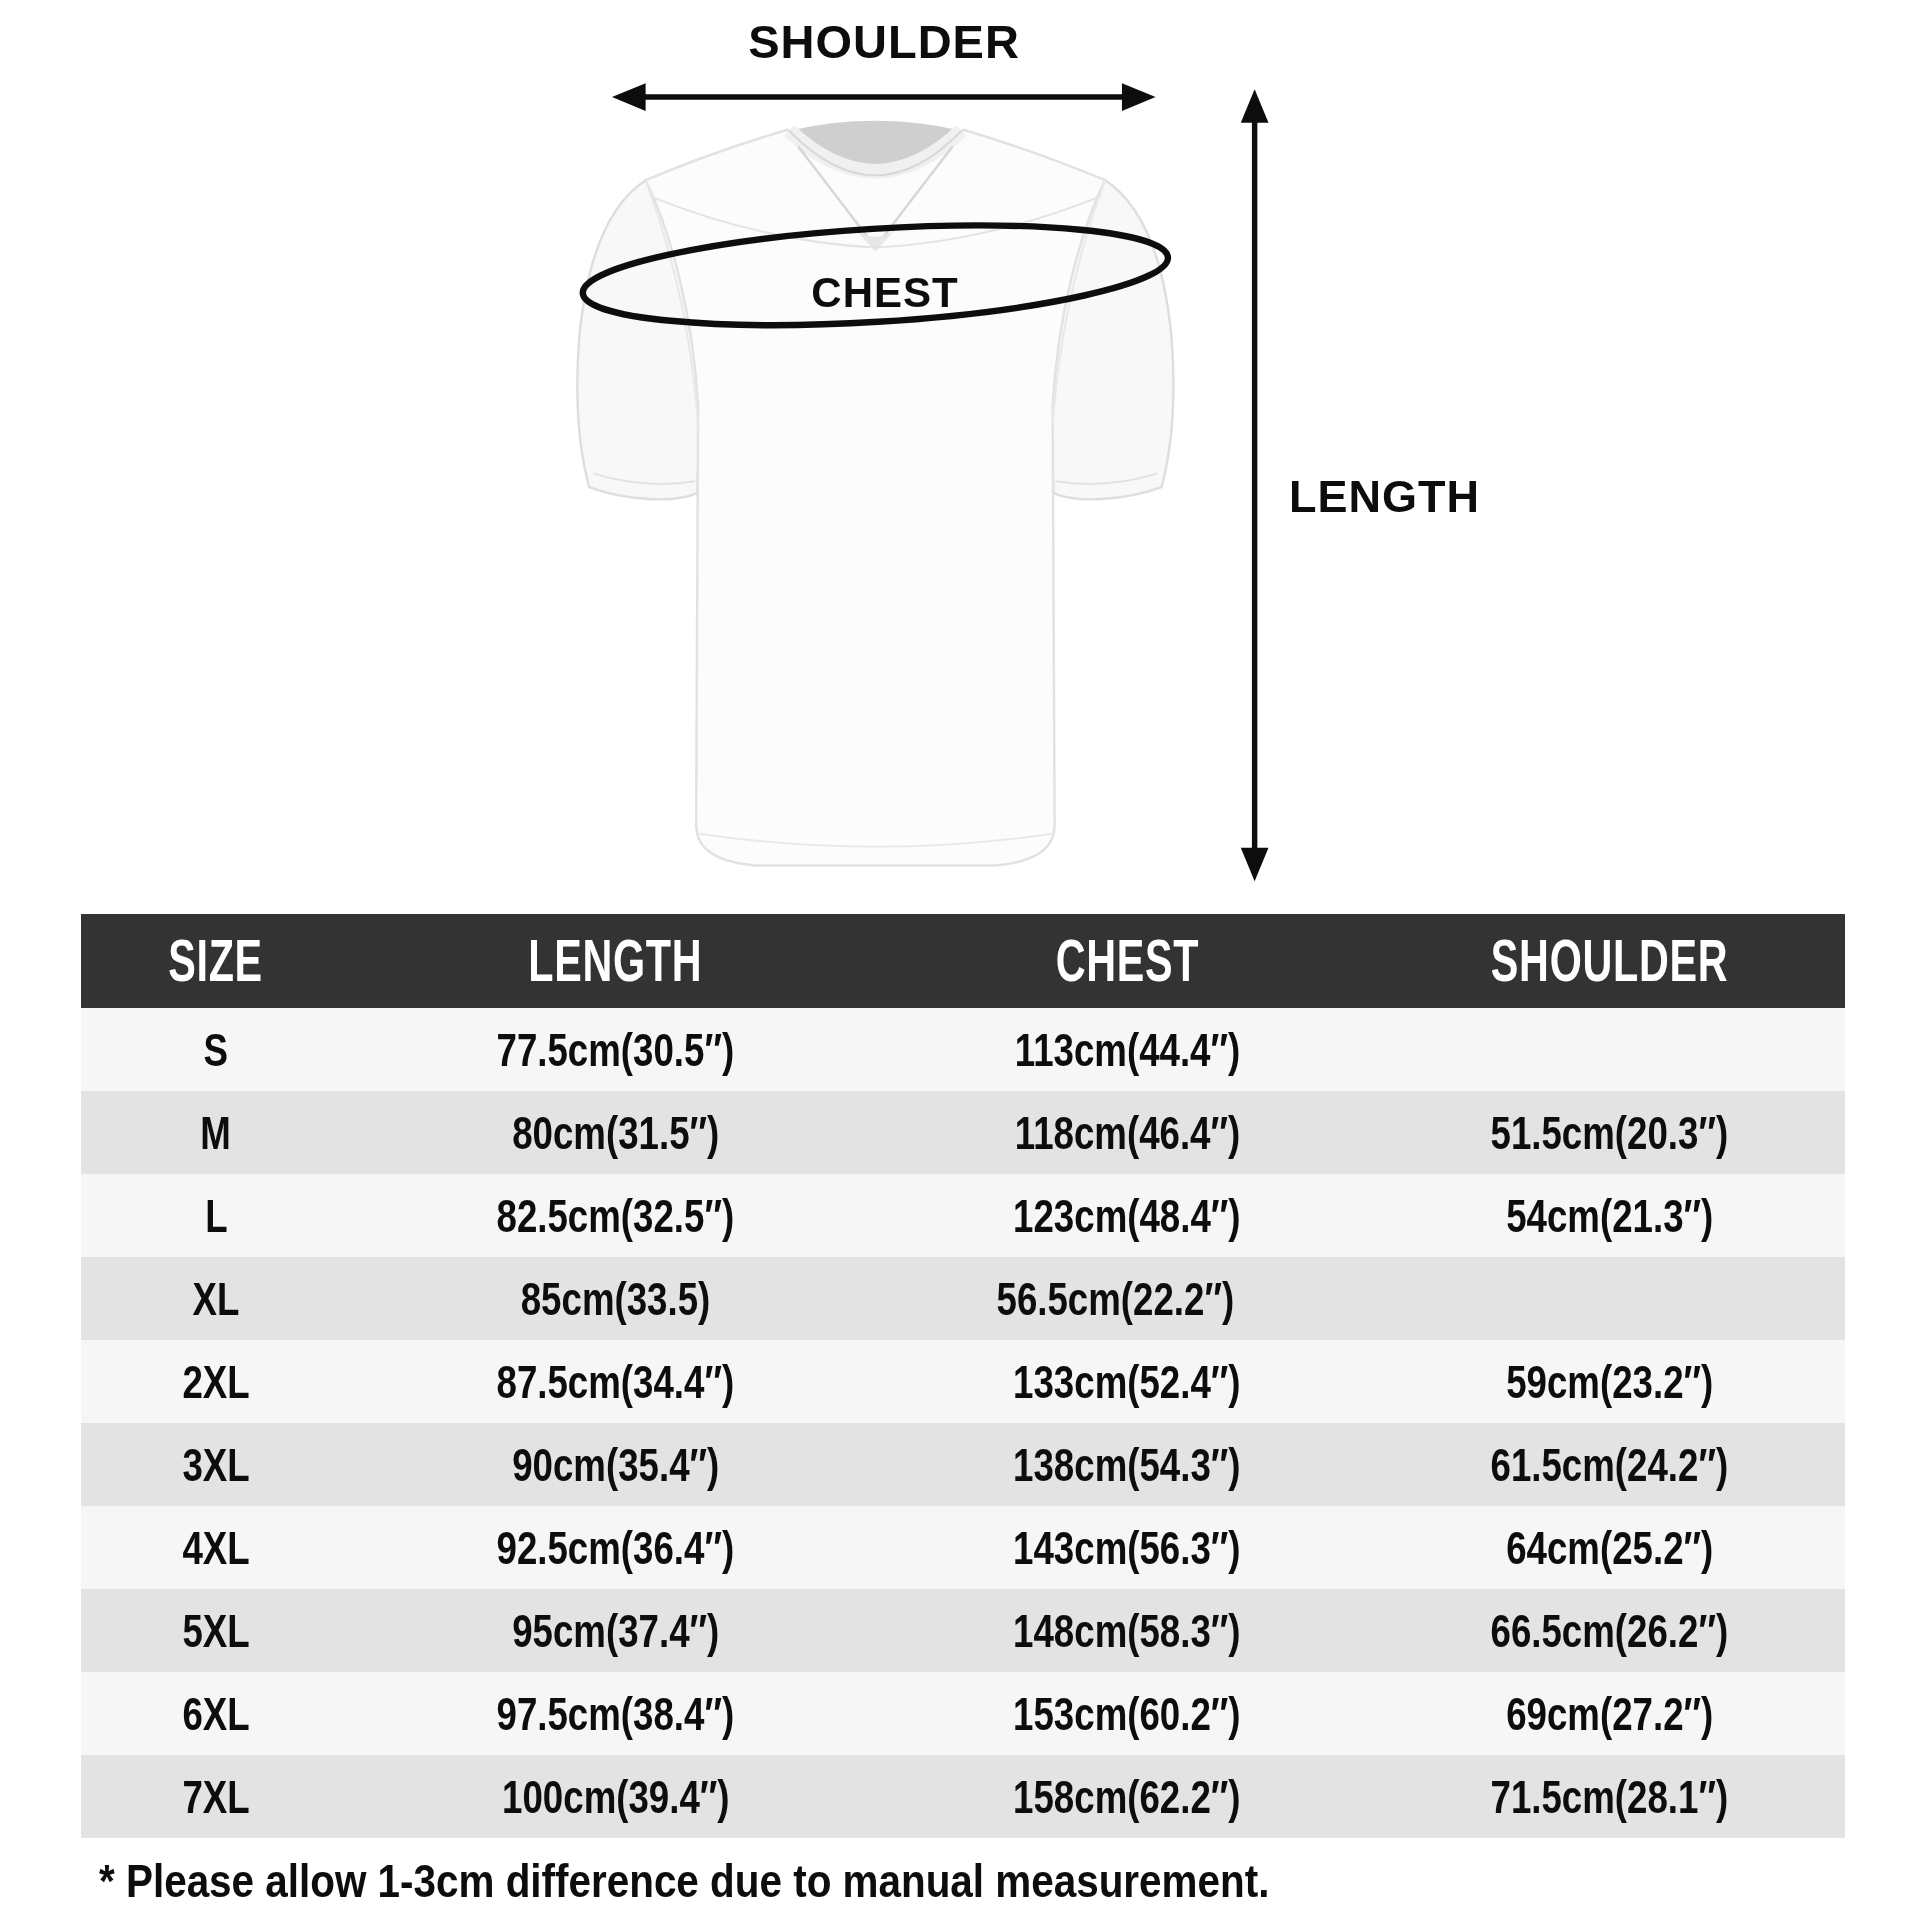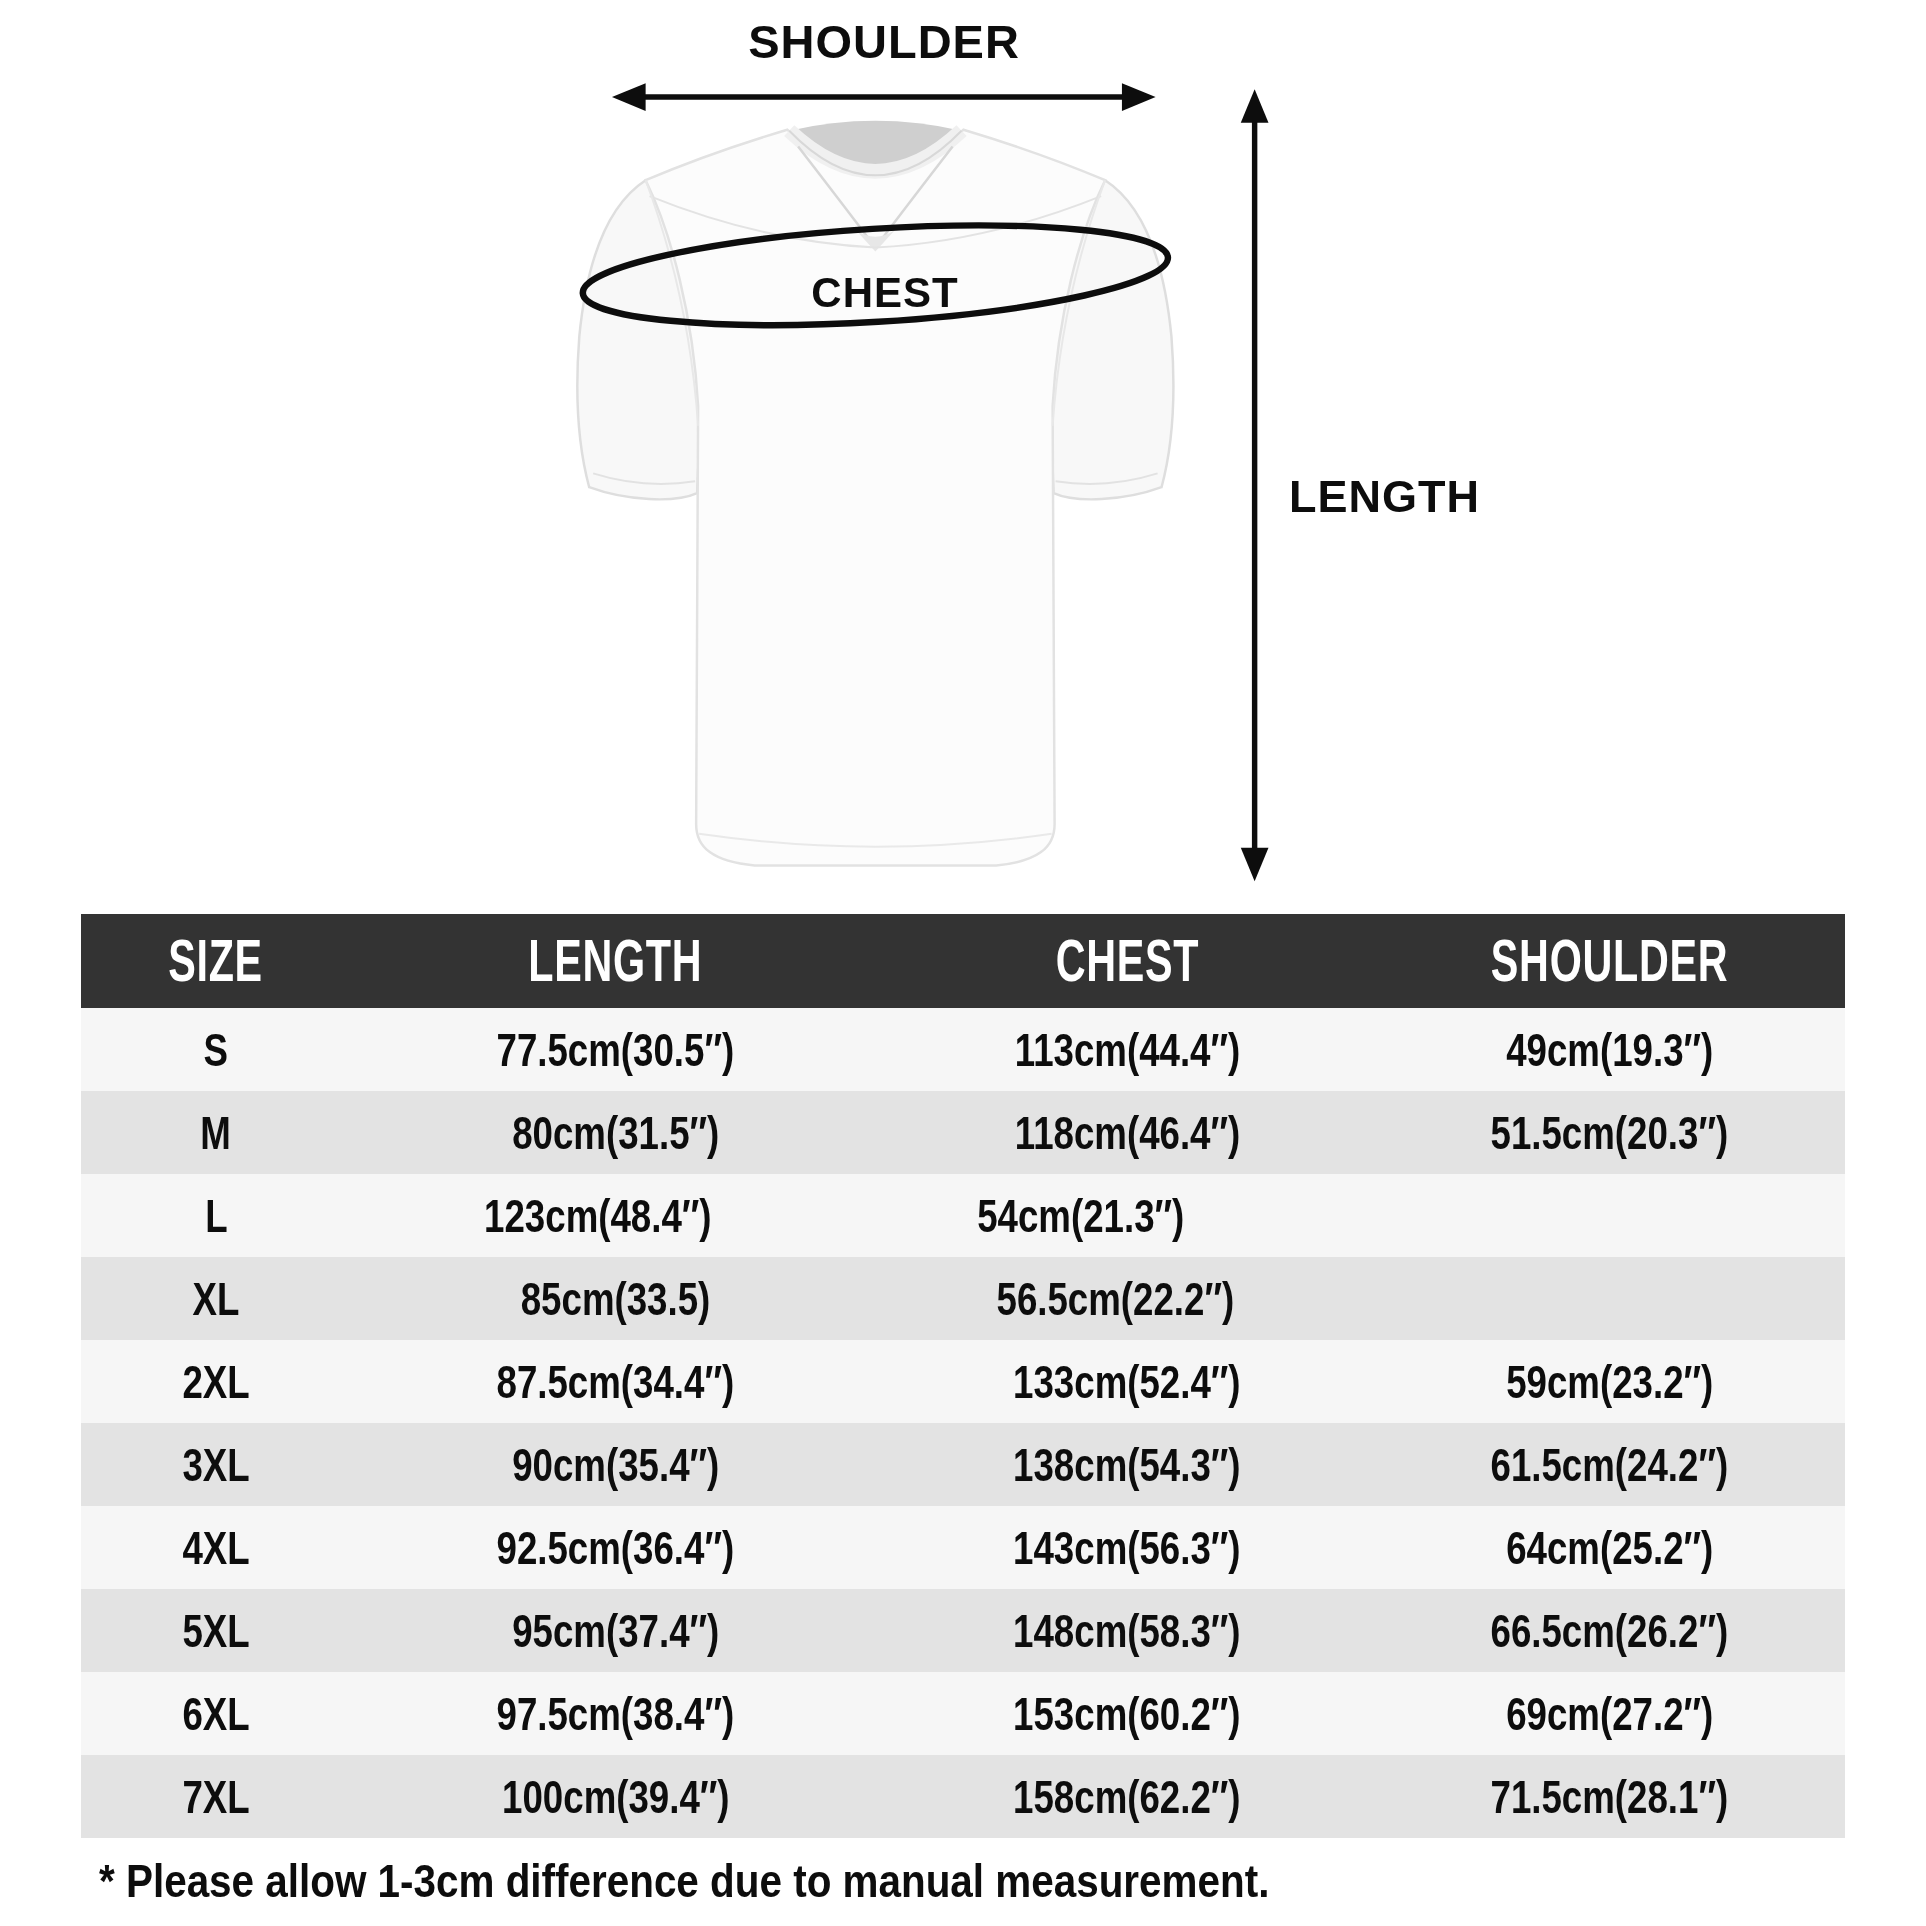--- a/index.html
+++ b/index.html
@@ -152,43 +152,43 @@
     <div class="trow body-row odd">
       <div class="tcell c-size">
           <span>S</span>
         </div>
       <div class="tcell c-length">
           <span>77.5cm(30.5″)</span>
         </div>
       <div class="tcell c-chest">
           <span>113cm(44.4″)</span>
         </div>
-      <div class="tcell c-shoulder">
-          <span>49cm(19.3″)</span>
-        </div>
     </div>
 
     <div class="trow body-row even">
       <div class="tcell c-size">
           <span>M</span>
         </div>
       <div class="tcell c-length">
           <span>80cm(31.5″)</span>
         </div>
       <div class="tcell c-chest">
           <span>118cm(46.4″)</span>
         </div>
       <div class="tcell c-shoulder">
           <span>51.5cm(20.3″)</span>
         </div>
     </div>
 
     <div class="trow body-row odd">
       <div class="tcell c-size">
           <span>L</span>
+        </div>
+      <div class="tcell c-length">
+          <span>82.5cm(32.5″)</span>
         </div>
       <div class="tcell c-chest">
           <span>123cm(48.4″)</span>
         </div>
       <div class="tcell c-shoulder">
           <span>54cm(21.3″)</span>
         </div>
     </div>
 
     <div class="trow body-row even">

